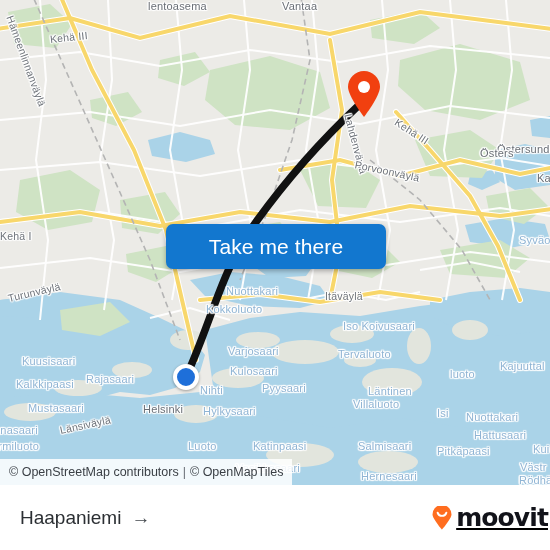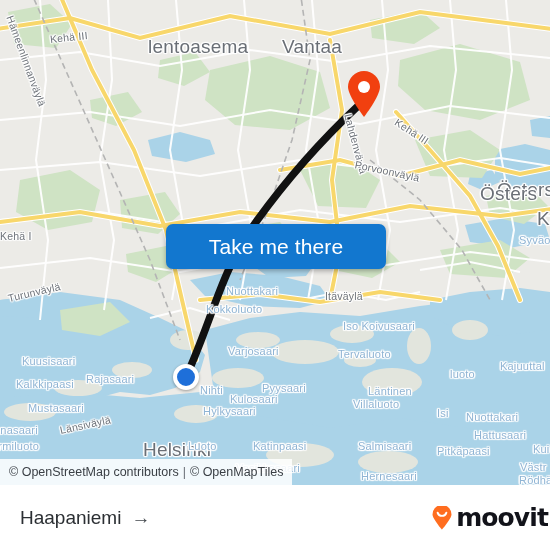--- a/index.html
+++ b/index.html
@@ -25,21 +25,21 @@
     font-family:"Liberation Sans", sans-serif;
     font-size:11px;
     white-space:nowrap;
     text-shadow:
       -1.2px 0 1px #fff, 1.2px 0 1px #fff, 0 -1.2px 1px #fff, 0 1.2px 1px #fff,
       -1px -1px 1px #fff, 1px 1px 1px #fff, -1px 1px 1px #fff, 1px -1px 1px #fff;
     pointer-events:none;
     letter-spacing:.2px;
   }
   .map-label.water{color:#8fb4d4;}
-  .map-label.place{color:#6a6f76;font-size:19px;margin-top:36px;}
+  .map-label.place{color:#6a6f76;font-size:11px;}
   .map-label.road{color:#6f747b;font-size:10.5px;}
 
   
   .origin-dot{
     position:absolute;width:26px;height:26px;border-radius:50%;
     background:#1e6fd9;border:4px solid #ffffff;
     box-sizing:border-box;
     box-shadow:0 1px 3px rgba(0,0,0,.35);
   }
   .dest-pin{position:absolute;width:36px;height:48px;}
@@ -80,21 +80,21 @@
     padding:0 2px 0 20px;
   }
   .route-title{
     display:flex;align-items:center;
     font-size:19px;color:#2b2f33;
   }
   .route-title .arrow{
     padding:0 10px;color:#41464b;font-size:19px;line-height:1;
   }
   .brand{
-    margin-left:auto;display:flex;align-items:center;gap:3px;
+    margin-left:auto;display:flex;align-items:center;gap:3px;text-decoration:underline;
   }
   .brand-word{
     font-family:"DejaVu Sans", sans-serif;
     font-size:25px;font-weight:bold;color:#12131a;letter-spacing:-.9px;
     line-height:1;
   }
 </style>
 </head>
 <body>
 
@@ -231,21 +231,21 @@
         <div class="map-label water" style="left: 86px; top: 373px;">Rajasaari</div>
         <div class="map-label water" style="left: 28px; top: 402px; text-align: center;">Mustasaari</div>
         <div class="map-label water" style="left: -6px; top: 424px;">anasaari</div>
         <div class="map-label road" style="left: 60px; top: 424px; transform: rotate(-12deg); transform-origin: left center;">Länsiväylä</div>
         <div class="map-label water" style="left: -8px; top: 440px;">urmiluoto</div>
         <div class="map-label place" style="left: 143px; top: 403px;">Helsinki</div>
         <div class="map-label water" style="left: 226px; top: 285px;">Nuottakari</div>
         <div class="map-label water" style="left: 206px; top: 303px;">Kokkoluoto</div>
         <div class="map-label road" style="left: 325px; top: 290px;">Itäväylä</div>
         <div class="map-label water" style="left: 228px; top: 345px;">Varjosaari</div>
-        <div class="map-label water" style="left: 230px; top: 365px; margin-top: 28px;">Kulosaari</div>
+        <div class="map-label water" style="left: 230px; top: 365px;">Kulosaari</div>
         <div class="map-label water" style="left: 262px; top: 382px;">Pyysaari</div>
         <div class="map-label water" style="left: 200px; top: 384px;">Nihti</div>
         <div class="map-label water" style="left: 203px; top: 405px;">Hylkysaari</div>
         <div class="map-label water" style="left: 188px; top: 440px;">Luoto</div>
         <div class="map-label water" style="left: 253px; top: 440px;">Katinpaasi</div>
         <div class="map-label water" style="left: 236px; top: 462px;">Vasikkasaari</div>
         <div class="map-label water" style="left: 343px; top: 320px;">Iso Koivusaari</div>
         <div class="map-label water" style="left: 338px; top: 348px;">Tervaluoto</div>
         <div class="map-label water" style="left: 450px; top: 368px;">luoto</div>
         <div class="map-label water" style="left: 500px; top: 360px;">Kajuuttal</div>

